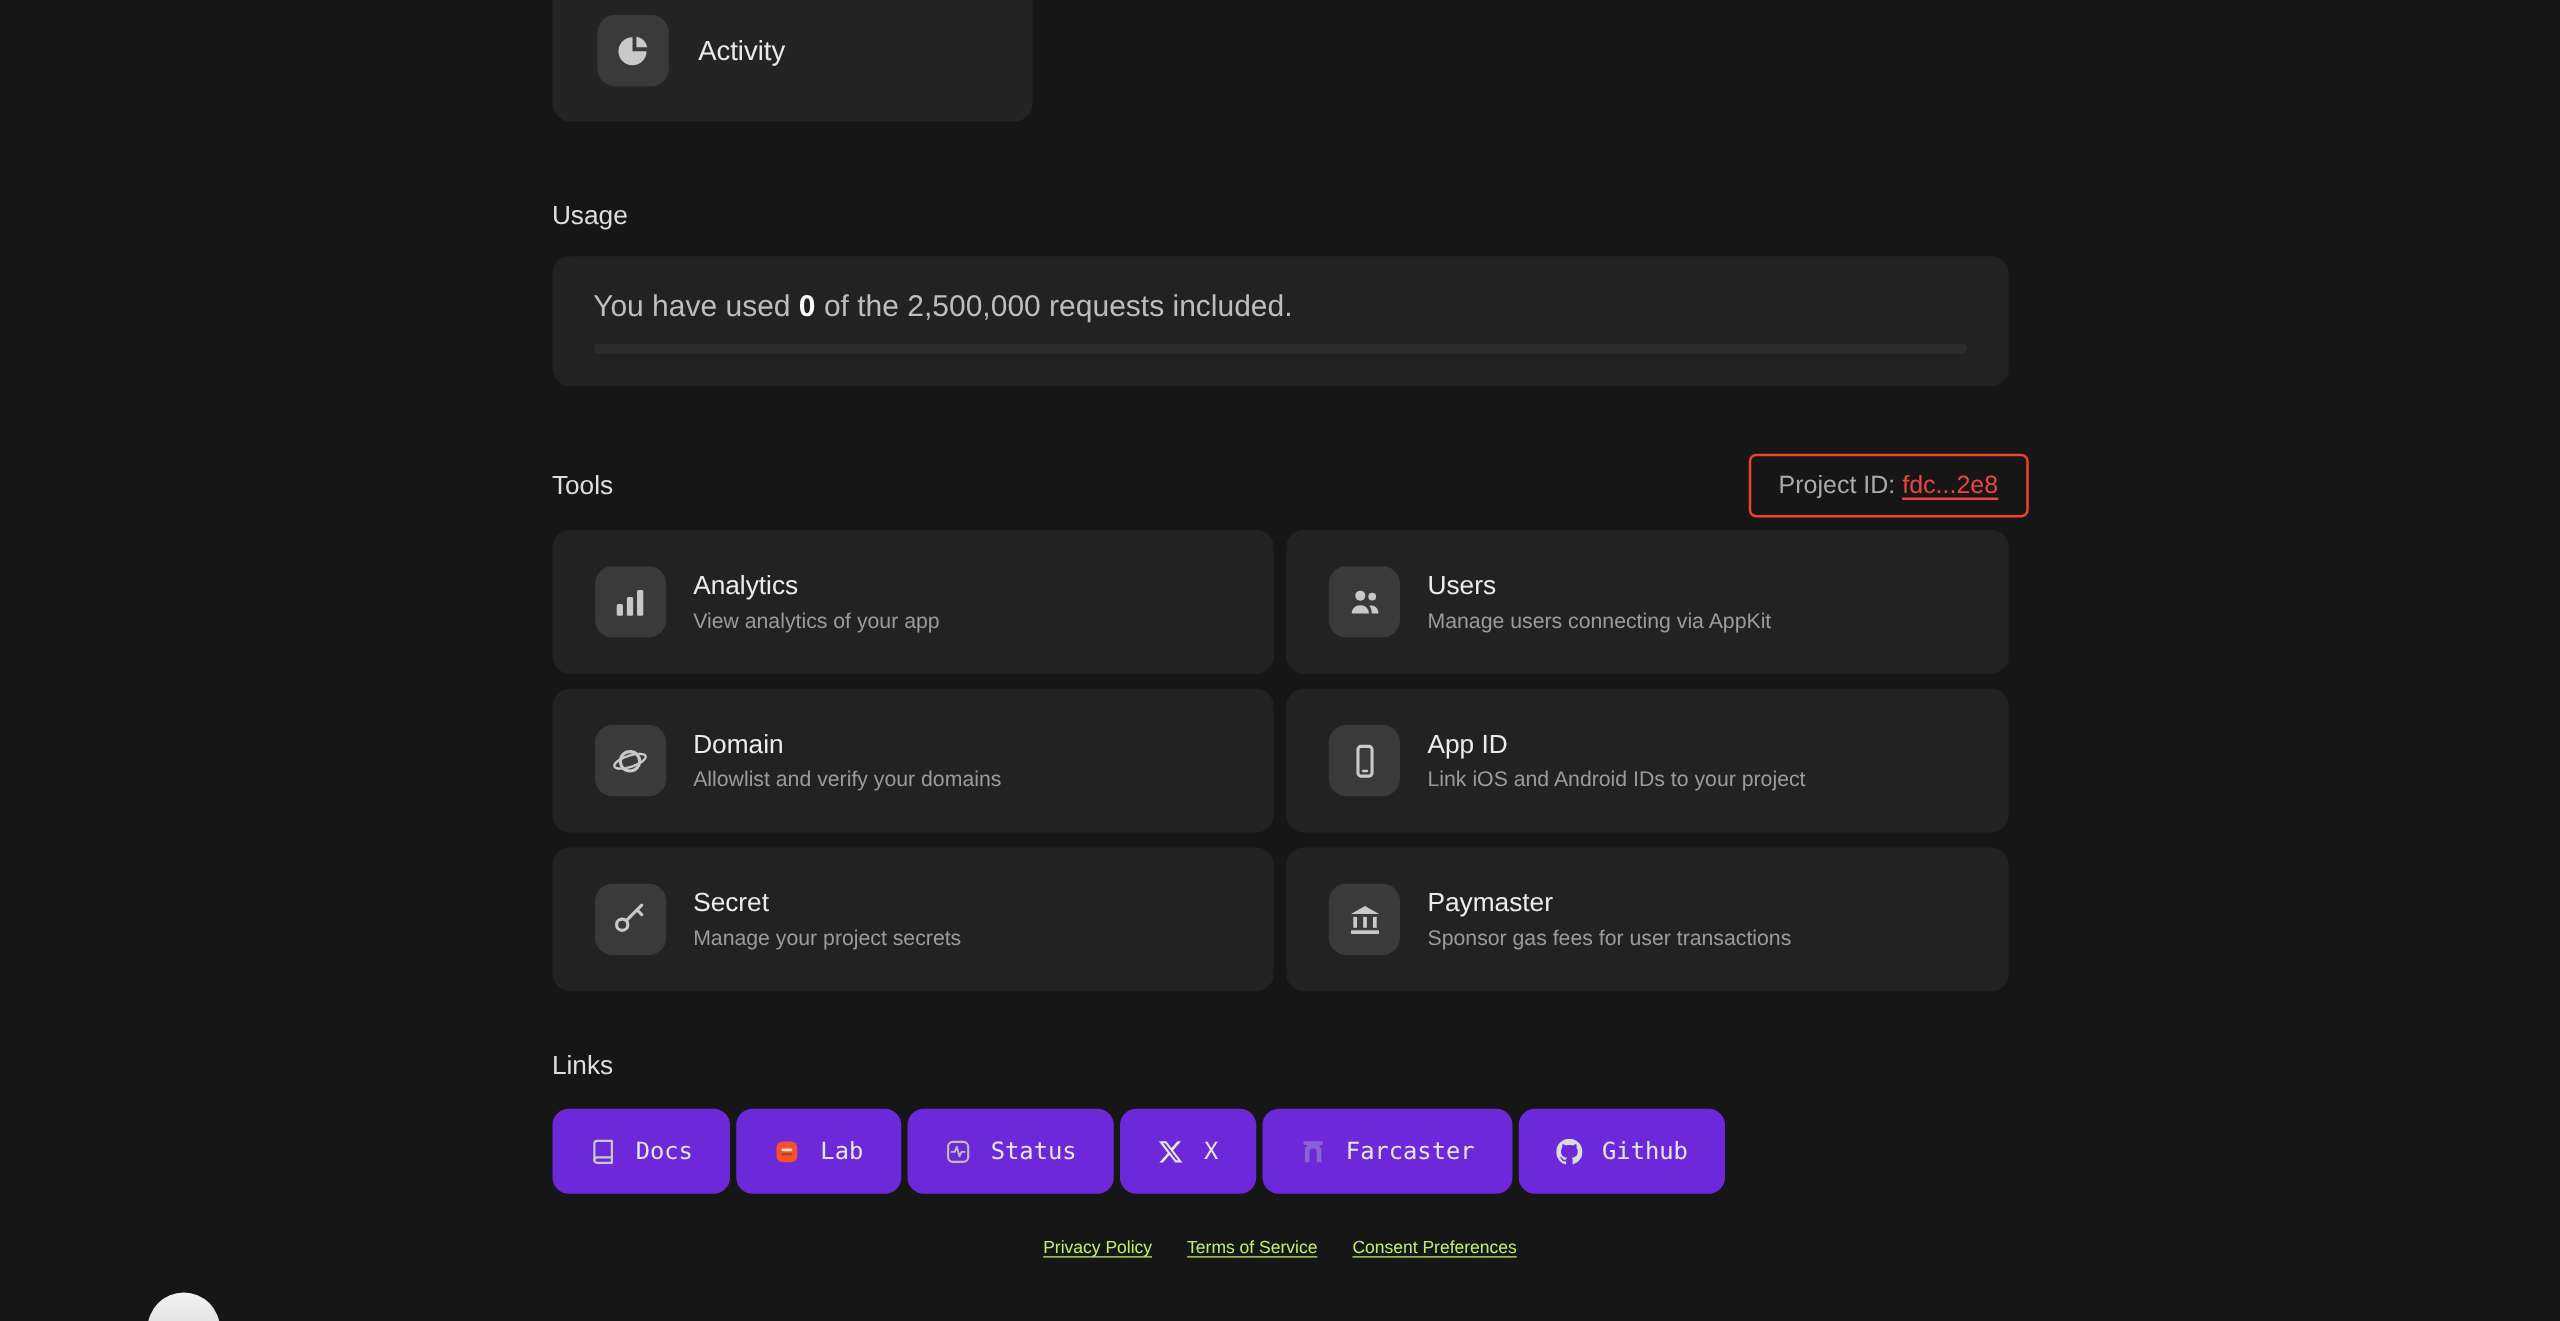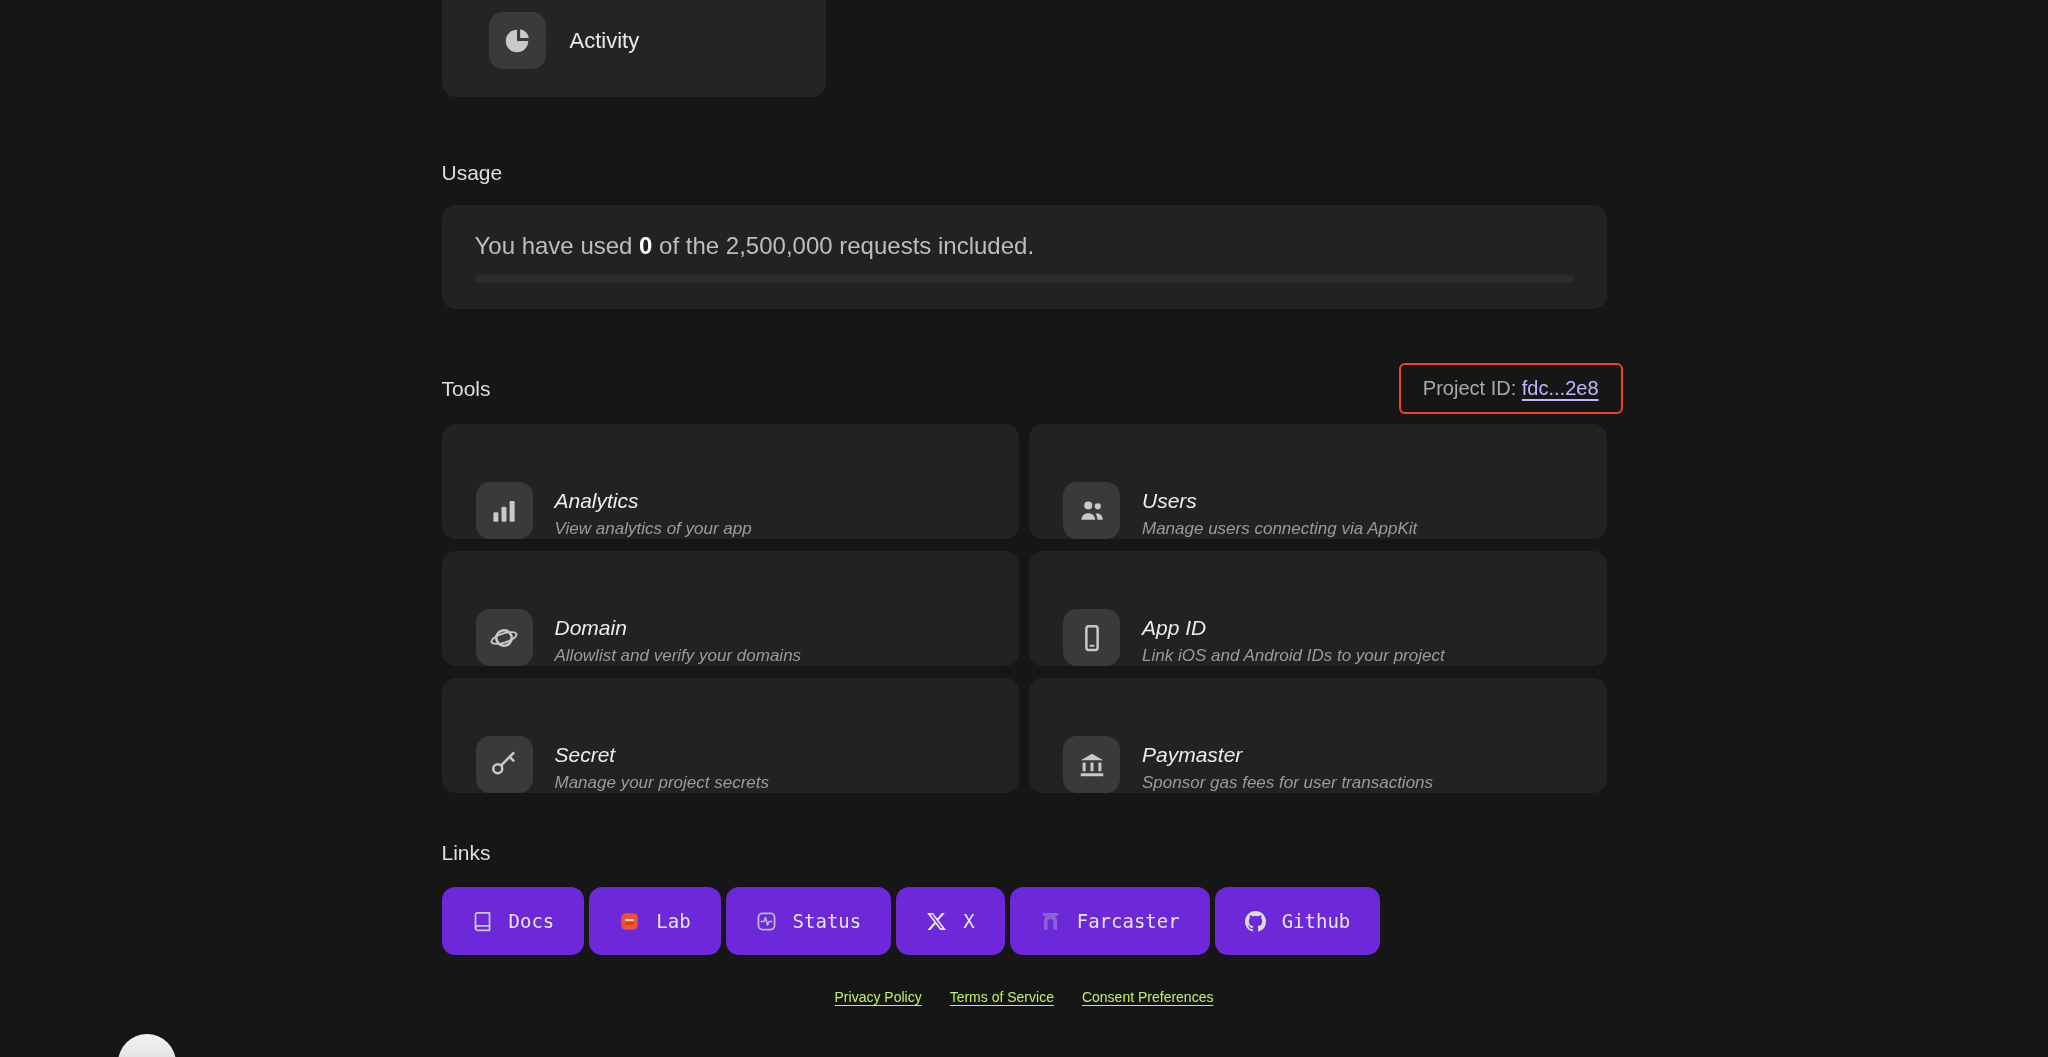--- a/index.html
+++ b/index.html
@@ -12,21 +12,21 @@
     overflow:hidden;
   }
   .content { width:1165px; margin:0 auto; position:relative; }
 
   
   .activity-card {
     width:384px; height:97px;
     background:#242424;
     border-radius:0 0 14px 14px;
     display:flex; align-items:center; gap:24px;
-    padding-left:47px; padding-bottom:16px;
+    padding-left:36px; padding-bottom:16px;
   }
   .tile {
     width:57px; height:57px; flex:0 0 57px;
     background:#3a3a3a; border-radius:14px;
     display:flex; align-items:center; justify-content:center;
   }
   .tile svg { width:30px; height:30px; }
   .activity-label { font-size:22px; color:#e9e9e9; }
 
   
@@ -55,39 +55,38 @@
   .project-id-box {
     border:2px solid #ef4429;
     border-radius:6px;
     padding:12px 22px;
     margin-right:-16px;
     font-size:20px; color:#ababab;
     cursor:pointer;
     background:transparent;
   }
   .project-id-box .pid-value {
-    color:#c4b5fd;
+    color:#ef4444;
     text-decoration:underline;
     text-underline-offset:4px;
   }
 
   
   .tools-grid {
     margin-top:10px;
     display:grid;
     grid-template-columns:1fr 1fr;
     column-gap:10px; row-gap:12px;
   }
   .tool-card {
     height:115px;
     background:#222222; border-radius:14px;
-    display:flex; align-items:flex-end; gap:22px;
+    display:flex; align-items:center; gap:22px;
     padding-left:34px;
     cursor:pointer;
-    font-style:italic;
   }
   .tool-title { font-size:21px; color:#ececec; line-height:1.25; }
   .tool-sub { font-size:17px; color:#9b9b9b; margin-top:5px; }
 
   
   .links-title { margin-top:48px; }
   .links-row { margin-top:22px; display:flex; gap:5px; }
   .link-btn {
     height:68px;
     background:#6d28d9; border-radius:13px;

